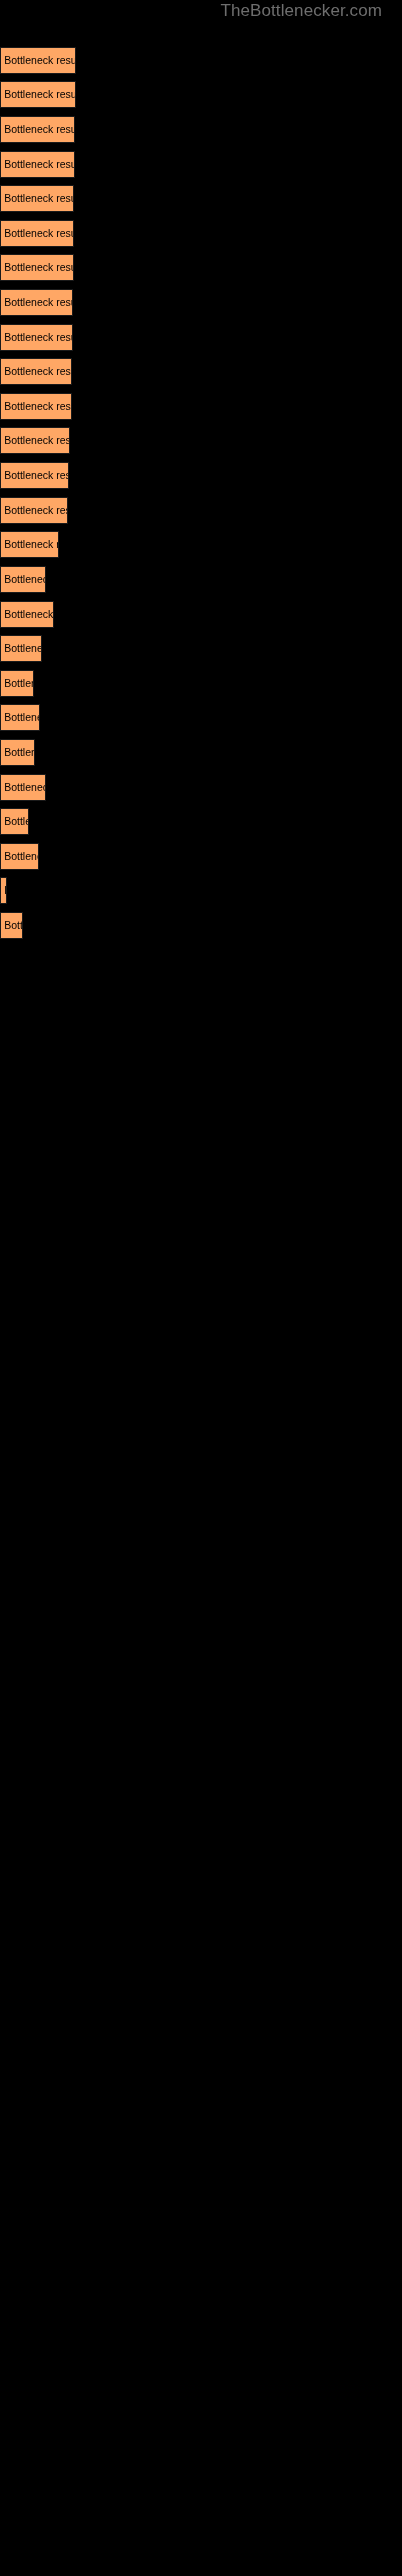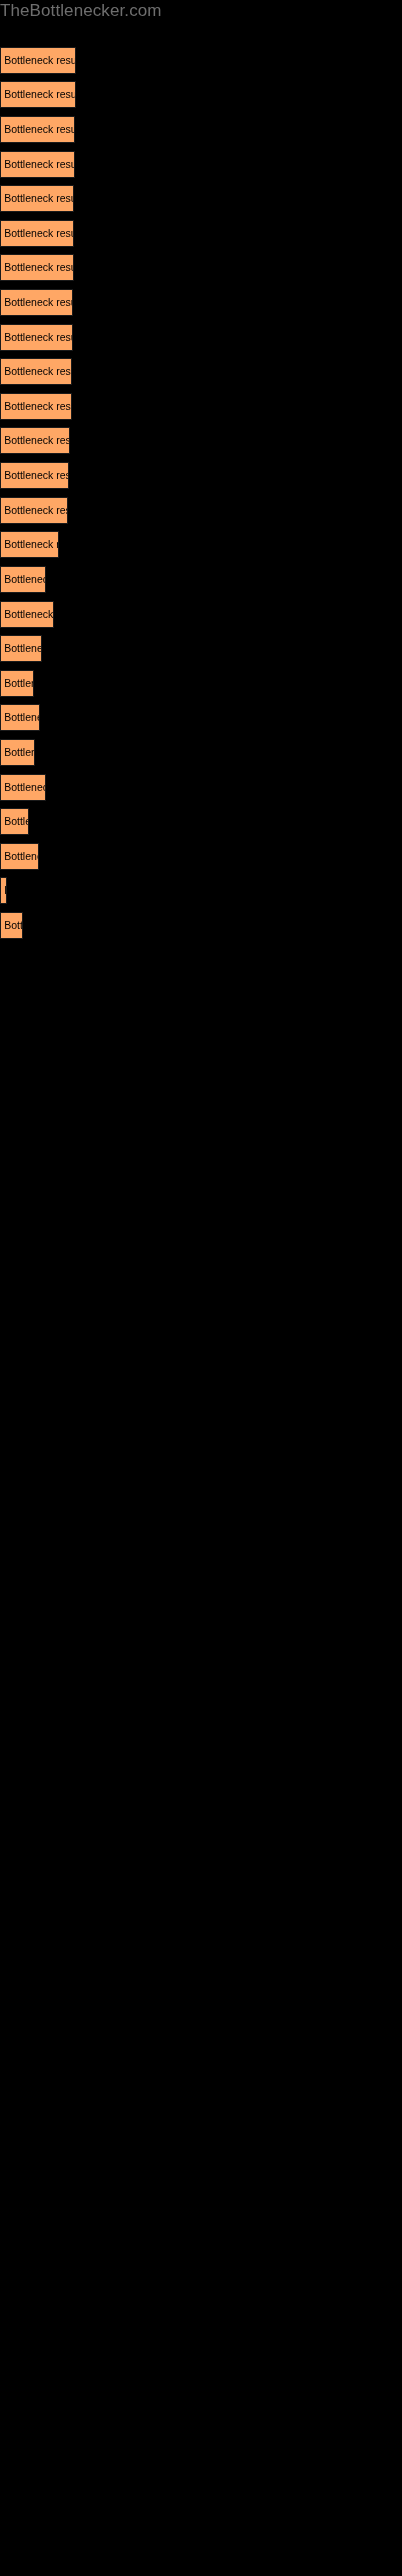--- a/index.html
+++ b/index.html
@@ -12,21 +12,21 @@
     height: 2576px;
     position: relative;
     overflow: hidden;
     font-family: "Liberation Sans", sans-serif;
   }
   #watermark {
     position: absolute;
     top: 0px;
     left: 0;
     width: 390px;
-    text-align: left;
+    text-align: right;
     padding-right: 8px;
     box-sizing: border-box;
     color: #6e6e6e;
     font-size: 17px;
     font-family: "Liberation Sans", sans-serif;
     letter-spacing: 0.1px;
     line-height: 22.5px;
     white-space: nowrap;
   }
   #chart {

